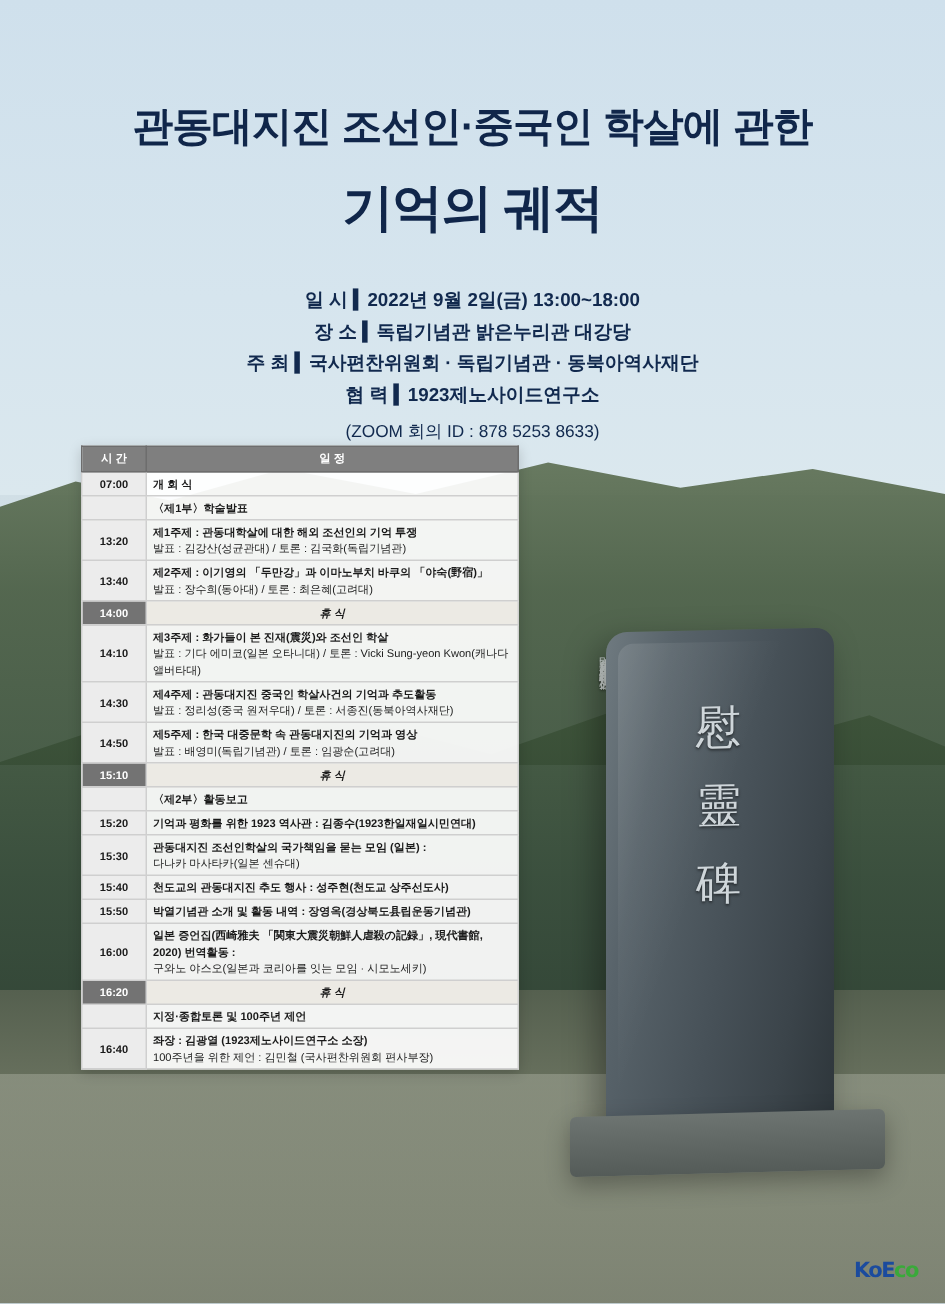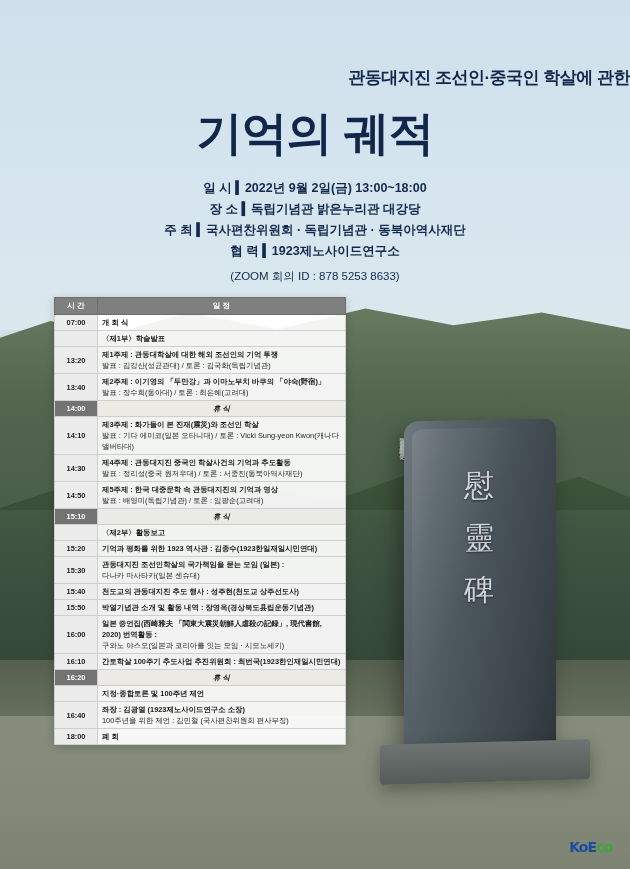--- a/index.html
+++ b/index.html
@@ -71,24 +71,24 @@
     position:absolute;left:380px;top:742px;width:210px;height:40px;
     background:linear-gradient(180deg,#6d7471 0%,#545b58 100%);
     transform:skewY(-1.5deg);border-radius:4px;
     box-shadow:0 6px 16px rgba(0,0,0,.3);
   }
   
   .head{
     position:absolute;left:0;top:66px;width:630px;text-align:center;
     color:#10264a;
   }
-  .title1{font-size:17px;font-weight:bold;letter-spacing:-.5px;text-align:right;}
-  .title2{font-size:46px;font-weight:bold;margin-top:14px;letter-spacing:-1px;}
+  .title1{font-size:27px;font-weight:bold;letter-spacing:-.5px;}
+  .title2{font-size:34px;font-weight:bold;margin-top:14px;letter-spacing:-1px;}
   .info{
-    position:absolute;left:0;top:178px;width:630px;text-align:center;
+    position:absolute;left:0;top:190px;width:630px;text-align:center;
     color:#11294e;font-size:12.5px;line-height:21px;font-weight:bold;
   }
   .info .zoom{font-weight:normal;font-size:11.5px;margin-top:4px;}
   
   table.sched{
     position:absolute;left:54px;top:297px;width:292px;
     border-collapse:collapse;
     background:rgba(255,255,255,.93);
     font-size:7.4px;color:#1a1a1a;
     box-shadow:0 2px 8px rgba(0,0,0,.18);
@@ -246,51 +246,39 @@
             <span class="ln sect">박열기념관 소개 및 활동 내역 : 장영옥(경상북도县립운동기념관)</span>
           </td>
         </tr>
         <tr>
           <td class="time">16:00</td>
           <td class="body">
             <span class="ln sect">일본 증언집(西崎雅夫 「関東大震災朝鮮人虐殺の記録」, 現代書館, 2020) 번역활동 :</span>
             <span class="ln">구와노 야스오(일본과 코리아를 잇는 모임 · 시모노세키)</span>
           </td>
         </tr>
-        <tr>
-          <td class="time">16:10</td>
-          <td class="body">
-            <span class="ln sect">간토학살 100주기 추도사업 추진위원회 : 최번국(1923한인재일시민연대)</span>
-          </td>
-        </tr>
         <tr class="break">
           <td class="time accent">16:20</td>
           <td class="body">
             <span class="ln sect">휴 식</span>
           </td>
         </tr>
         <tr>
           <td class="time"></td>
           <td class="body">
             <span class="ln sect">지정·종합토론 및 100주년 제언</span>
           </td>
         </tr>
         <tr>
           <td class="time">16:40</td>
           <td class="body">
             <span class="ln sect">좌장 : 김광열 (1923제노사이드연구소 소장)</span>
             <span class="ln">100주년을 위한 제언 : 김민철 (국사편찬위원회 편사부장)</span>
           </td>
         </tr>
-        <tr>
-          <td class="time">18:00</td>
-          <td class="body">
-            <span class="ln sect">폐 회</span>
-          </td>
-        </tr>
       </tbody>
   </table>
 
   <div class="logo">
     <span class="ko">Ko</span><span class="e">E</span><span class="co">co</span>
   </div>
 
 </div>
 
 </body></html>

